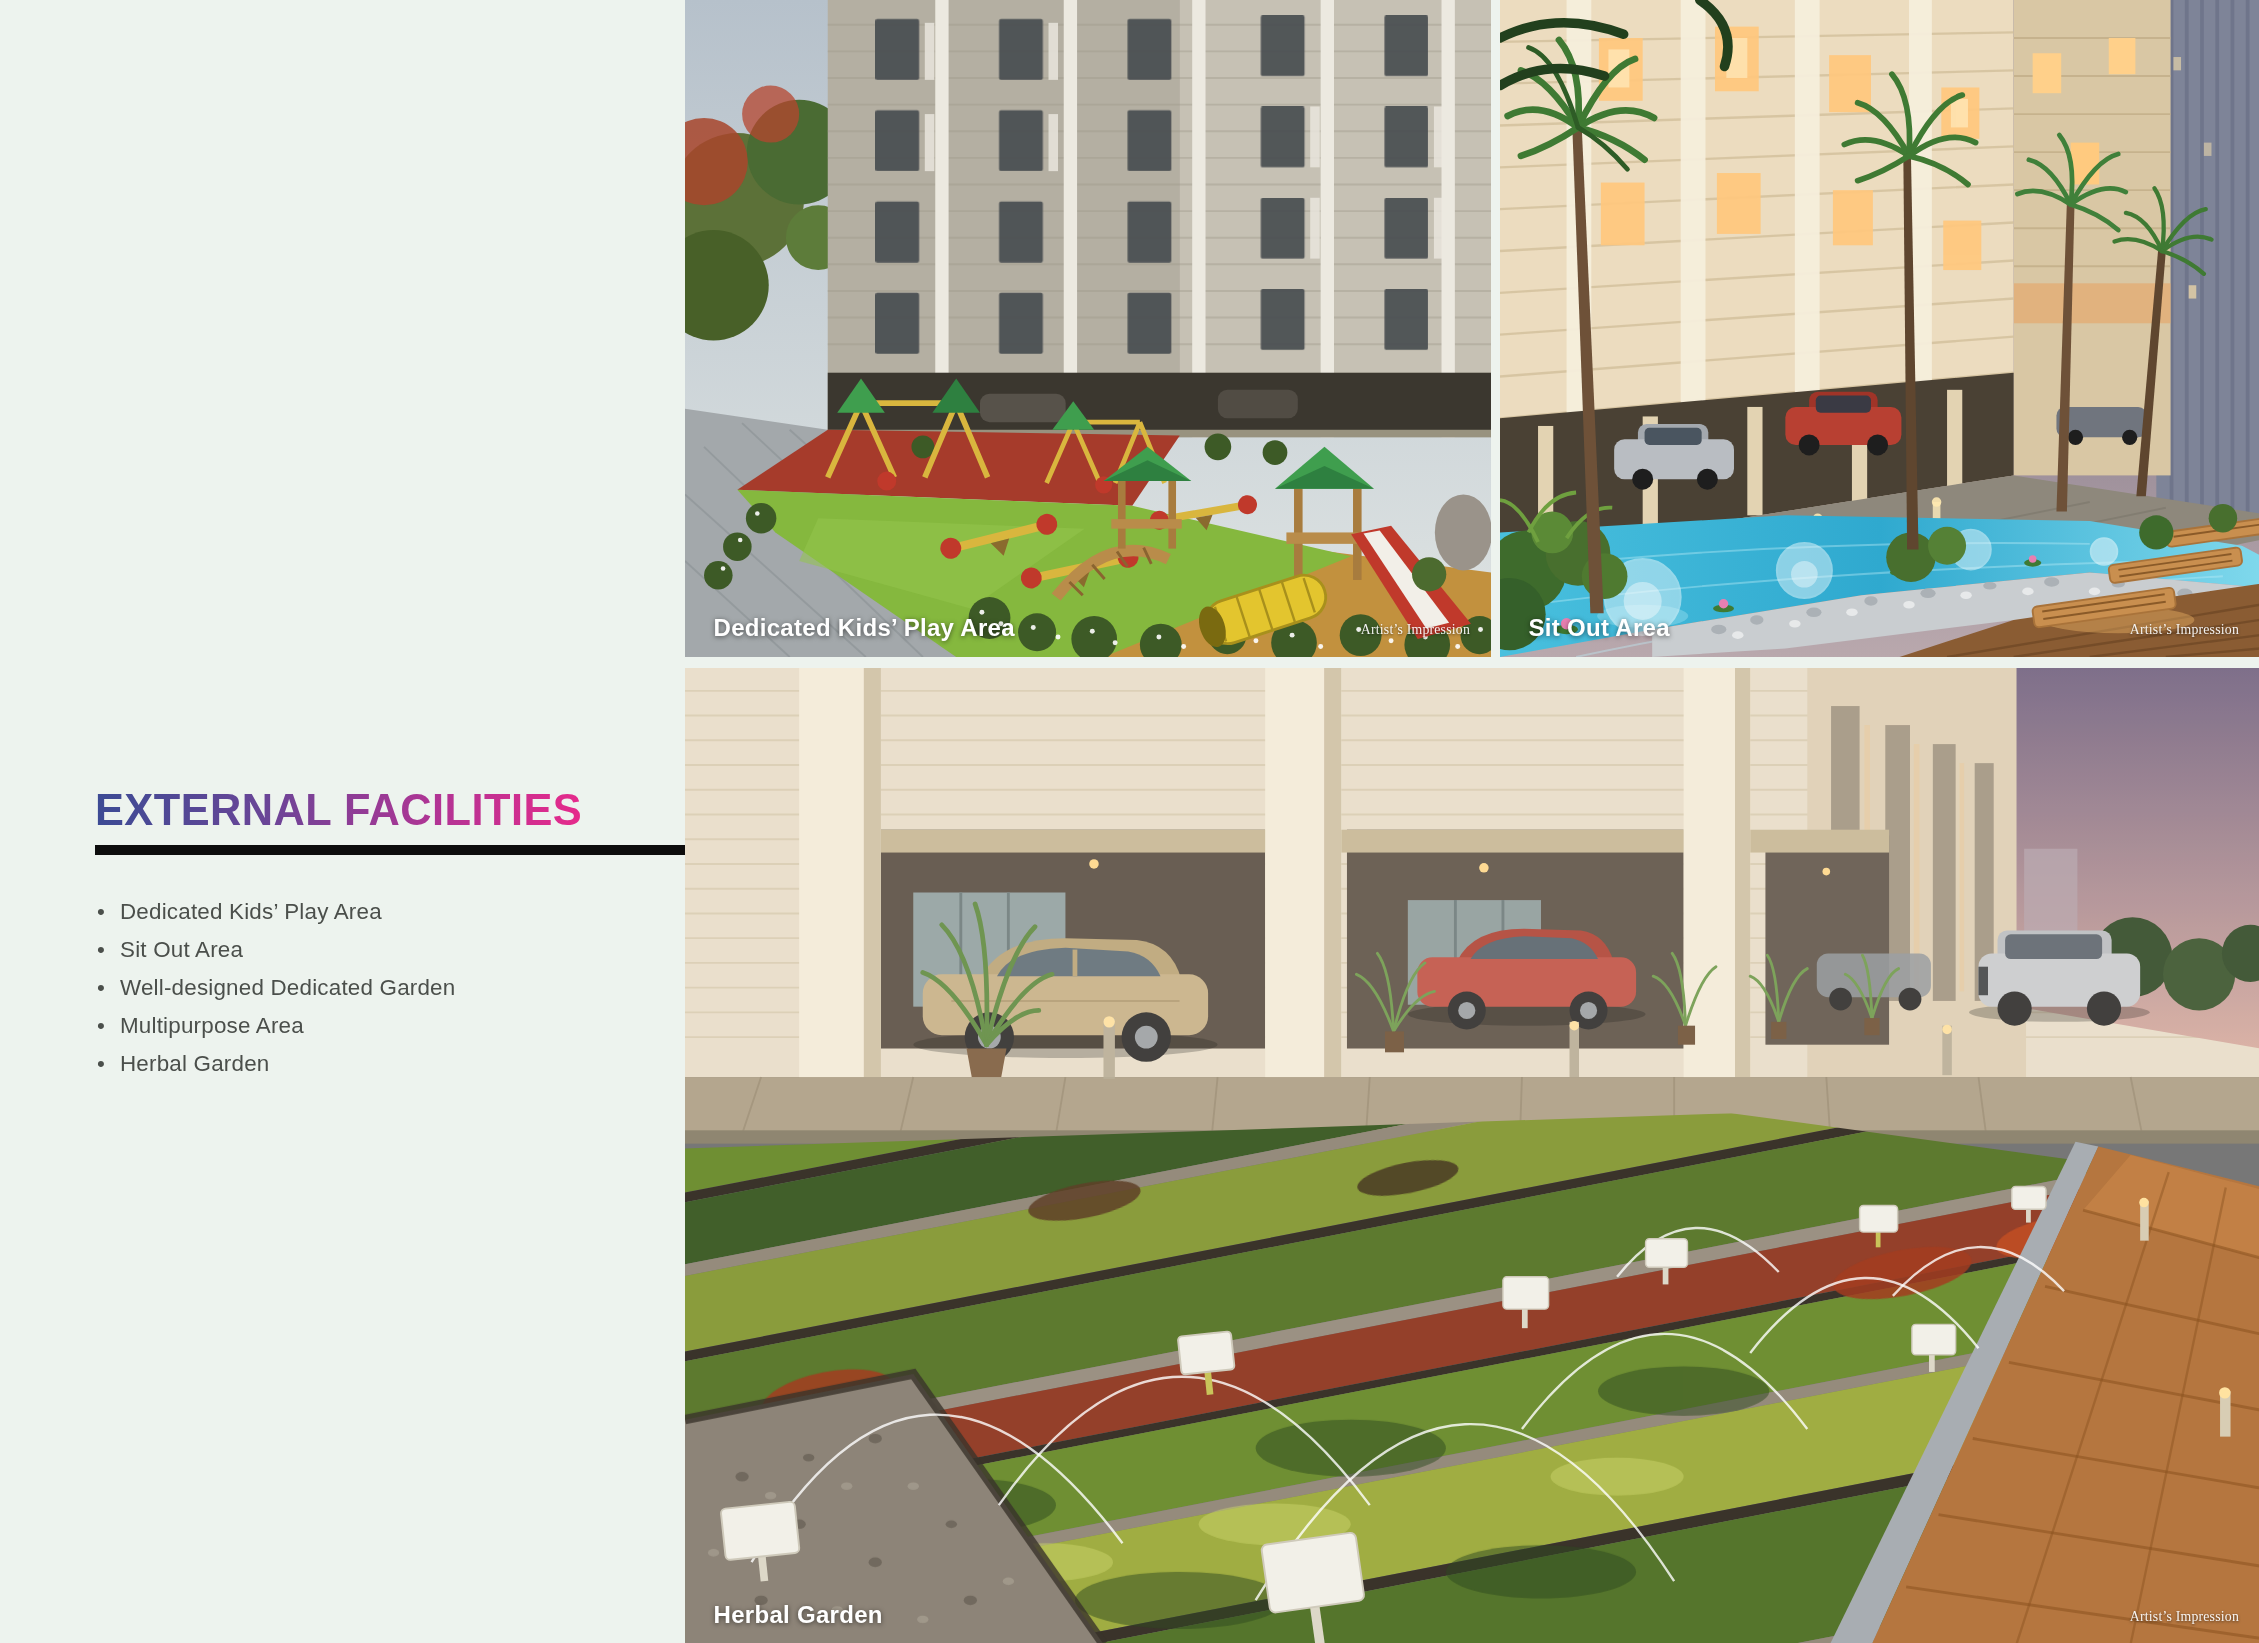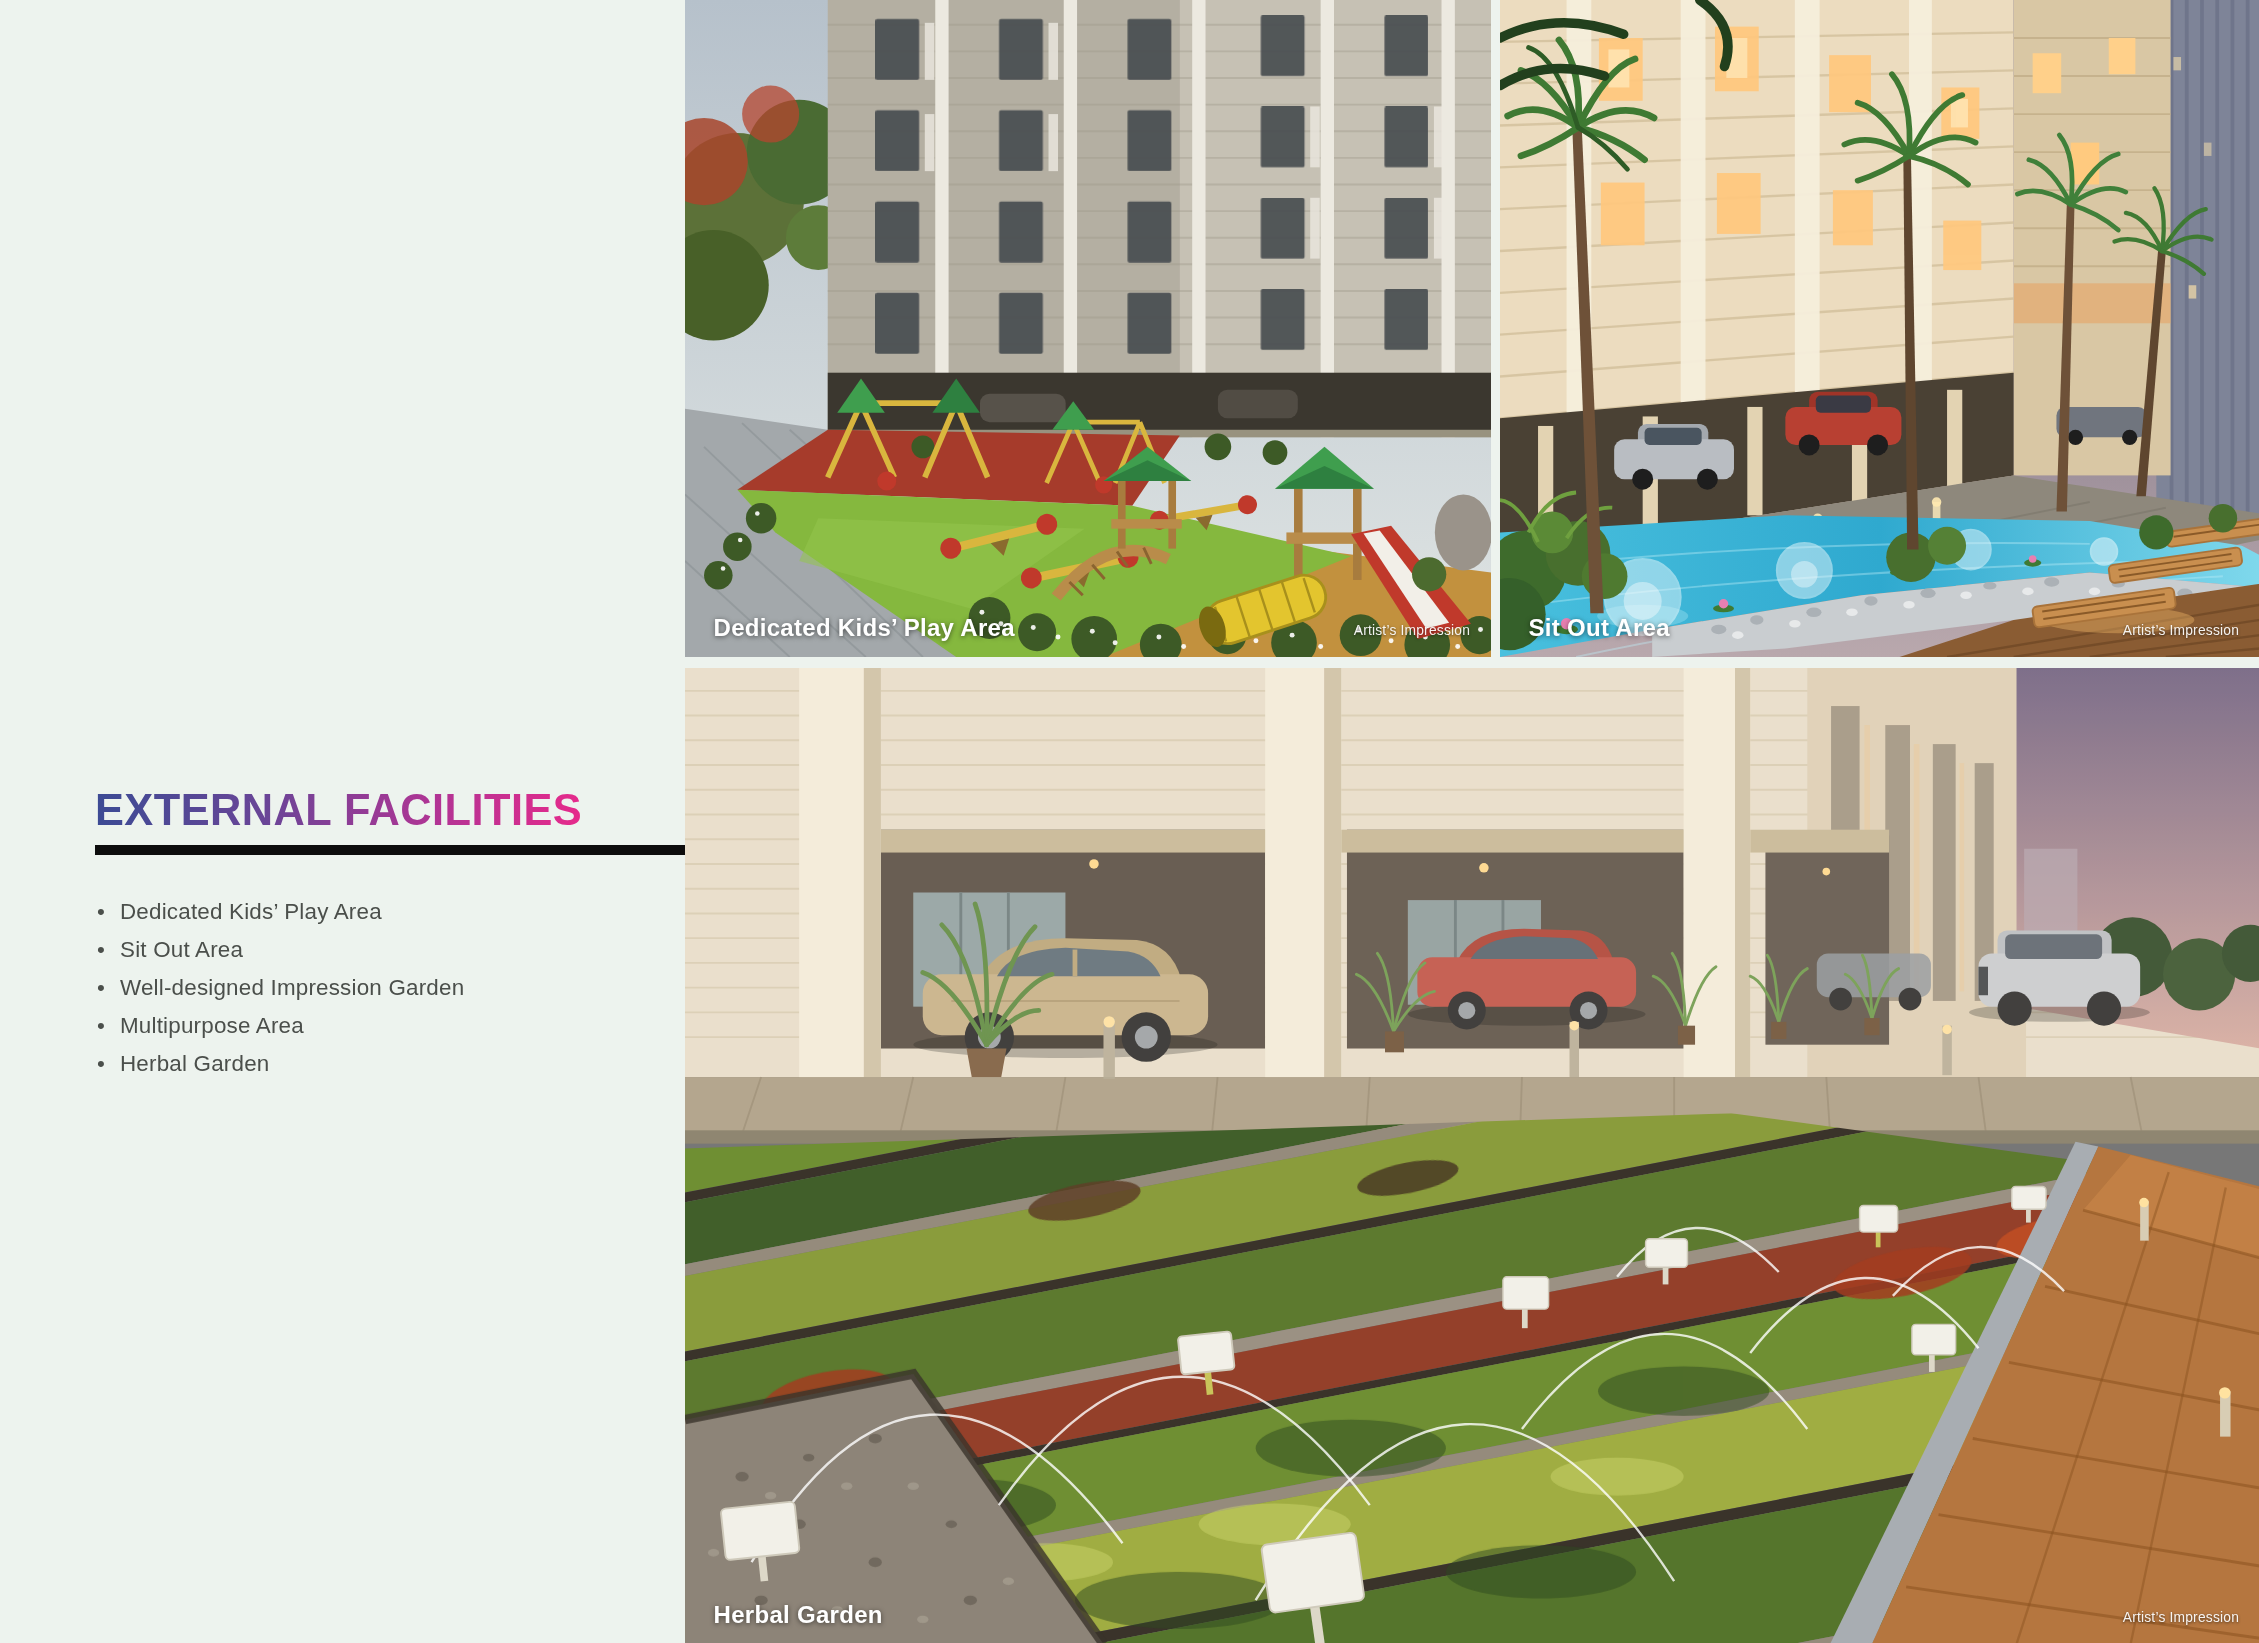--- a/index.html
+++ b/index.html
@@ -23,21 +23,21 @@
   .photo svg.scene{display:block;width:100%;height:100%;}
   .photo--kids{left:685px;top:0;width:806px;height:657px;}
   .photo--sitout{left:1500px;top:0;width:760px;height:657px;}
   .photo--herbal{left:685px;top:668px;width:1575px;height:976px;}
   .photo figcaption{
     position:absolute;left:28.5px;bottom:15px;margin:0;color:#ffffff;font-weight:bold;
     font-size:24px;letter-spacing:0.3px;text-shadow:0 1px 4.8px rgba(0,0,0,.55);white-space:nowrap;
   }
   .credit{
     position:absolute;right:21px;bottom:19px;color:rgba(255,255,255,.93);
-    font-size:13.8px;letter-spacing:0.2px;text-shadow:0 1px 2.9px rgba(0,0,0,.6);white-space:nowrap;
+    font-size:13.8px;letter-spacing:0.2px;text-shadow:0 1px 2.9px rgba(0,0,0,.6);white-space:nowrap;font-family:Liberation Serif, serif;
   }
 </style>
 </head>
 <body>
 
 <div class="page">
 
   <svg class="page-title-svg" viewBox="0 0 620 64">
     <defs>
       <linearGradient id="titleGrad" x1="0" y1="0" x2="1" y2="0">
@@ -47,21 +47,21 @@
         <stop offset="1" stop-color="#e62a8b"></stop>
       </linearGradient>
     </defs>
     <text x="0" y="47" font-size="46" font-weight="bold" letter-spacing="0.5" font-family="Liberation Sans, DejaVu Sans, sans-serif" fill="url(#titleGrad)" textLength="512" lengthAdjust="spacingAndGlyphs">EXTERNAL FACILITIES</text>
   </svg>
   <div class="title-rule"></div>
 
   <ul class="facility-list">
     <li><span>Dedicated Kids’ Play Area</span></li>
     <li><span>Sit Out Area</span></li>
-    <li><span>Well-designed Impression Garden</span></li>
+    <li><span>Well-designed Dedicated Garden</span></li>
     <li><span>Multipurpose Area</span></li>
     <li><span>Herbal Garden</span></li>
   </ul>
 
   <figure class="photo photo--kids" style="margin:0;">
     <svg class="scene" viewBox="0 0 847 691" preserveAspectRatio="none">
       <defs>
         <linearGradient id="p1sky" x1="0" y1="0" x2="0" y2="1">
           <stop offset="0" stop-color="#b6c1cb"></stop>
             <stop offset="1" stop-color="#dfe4e3"></stop>

